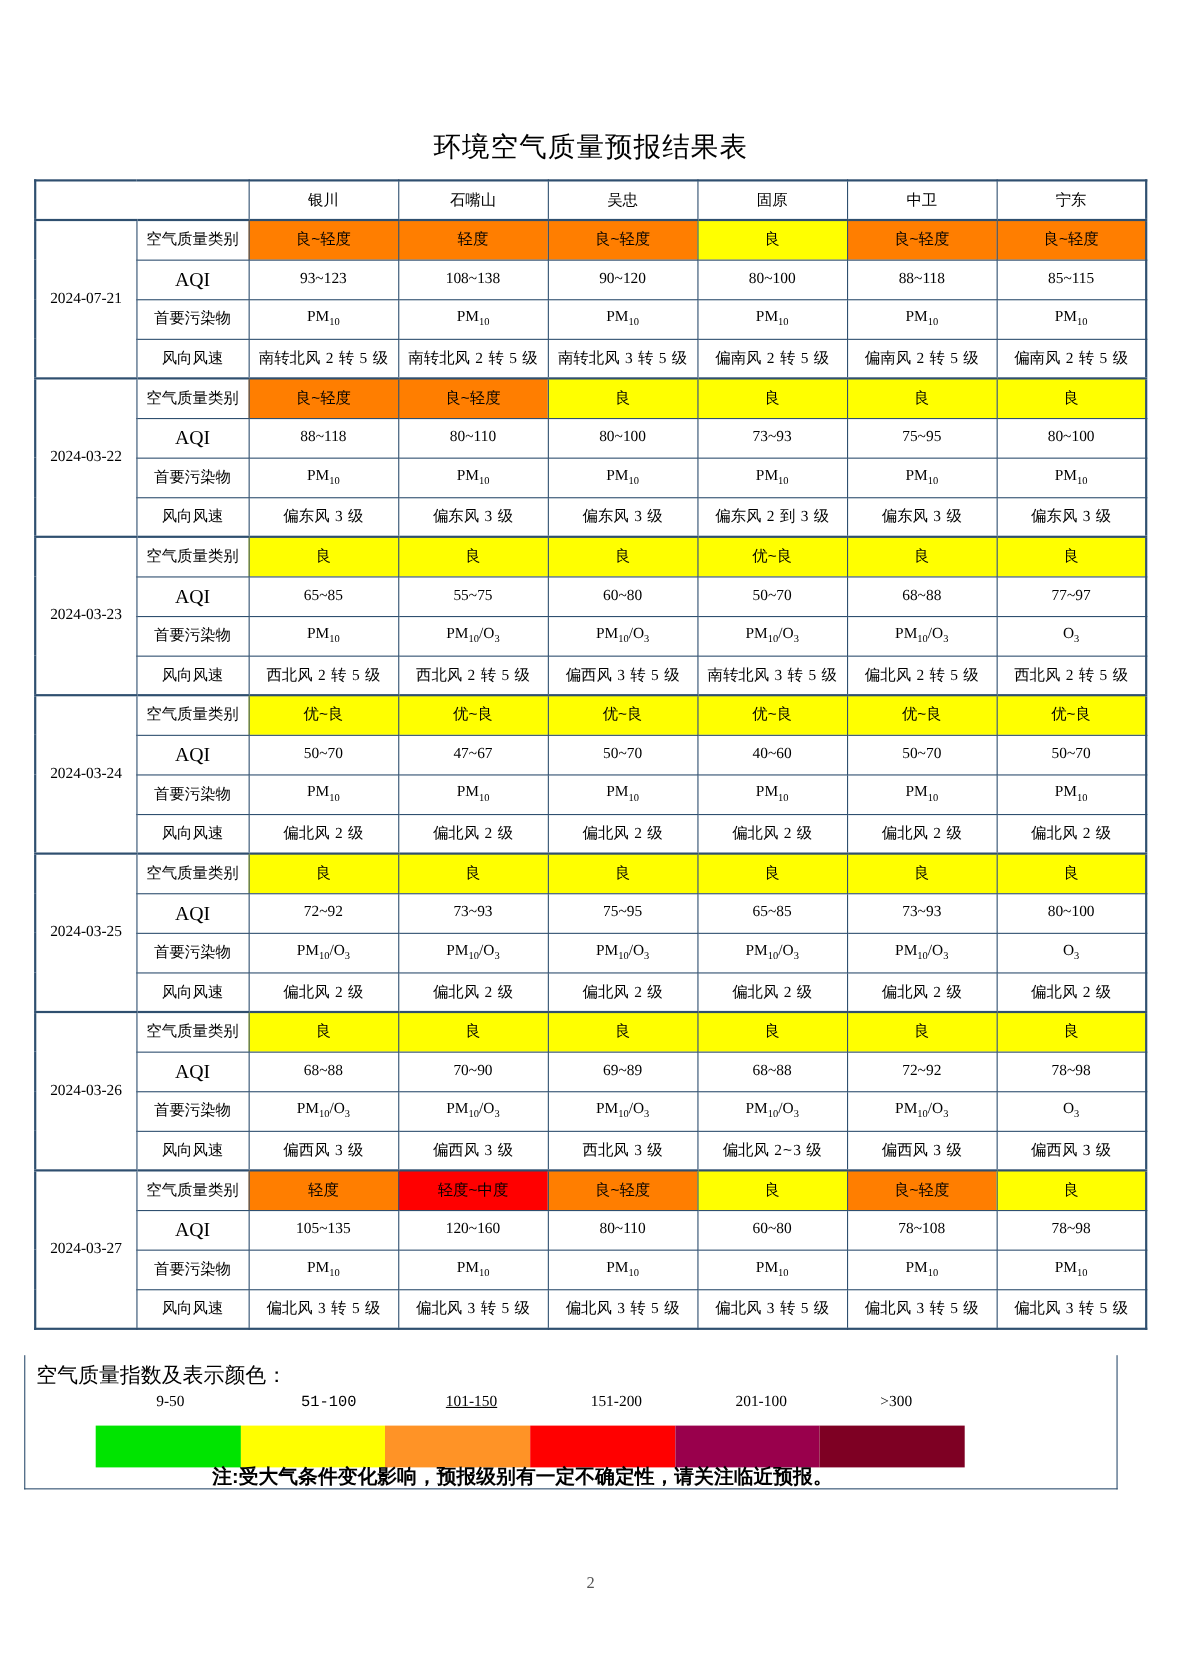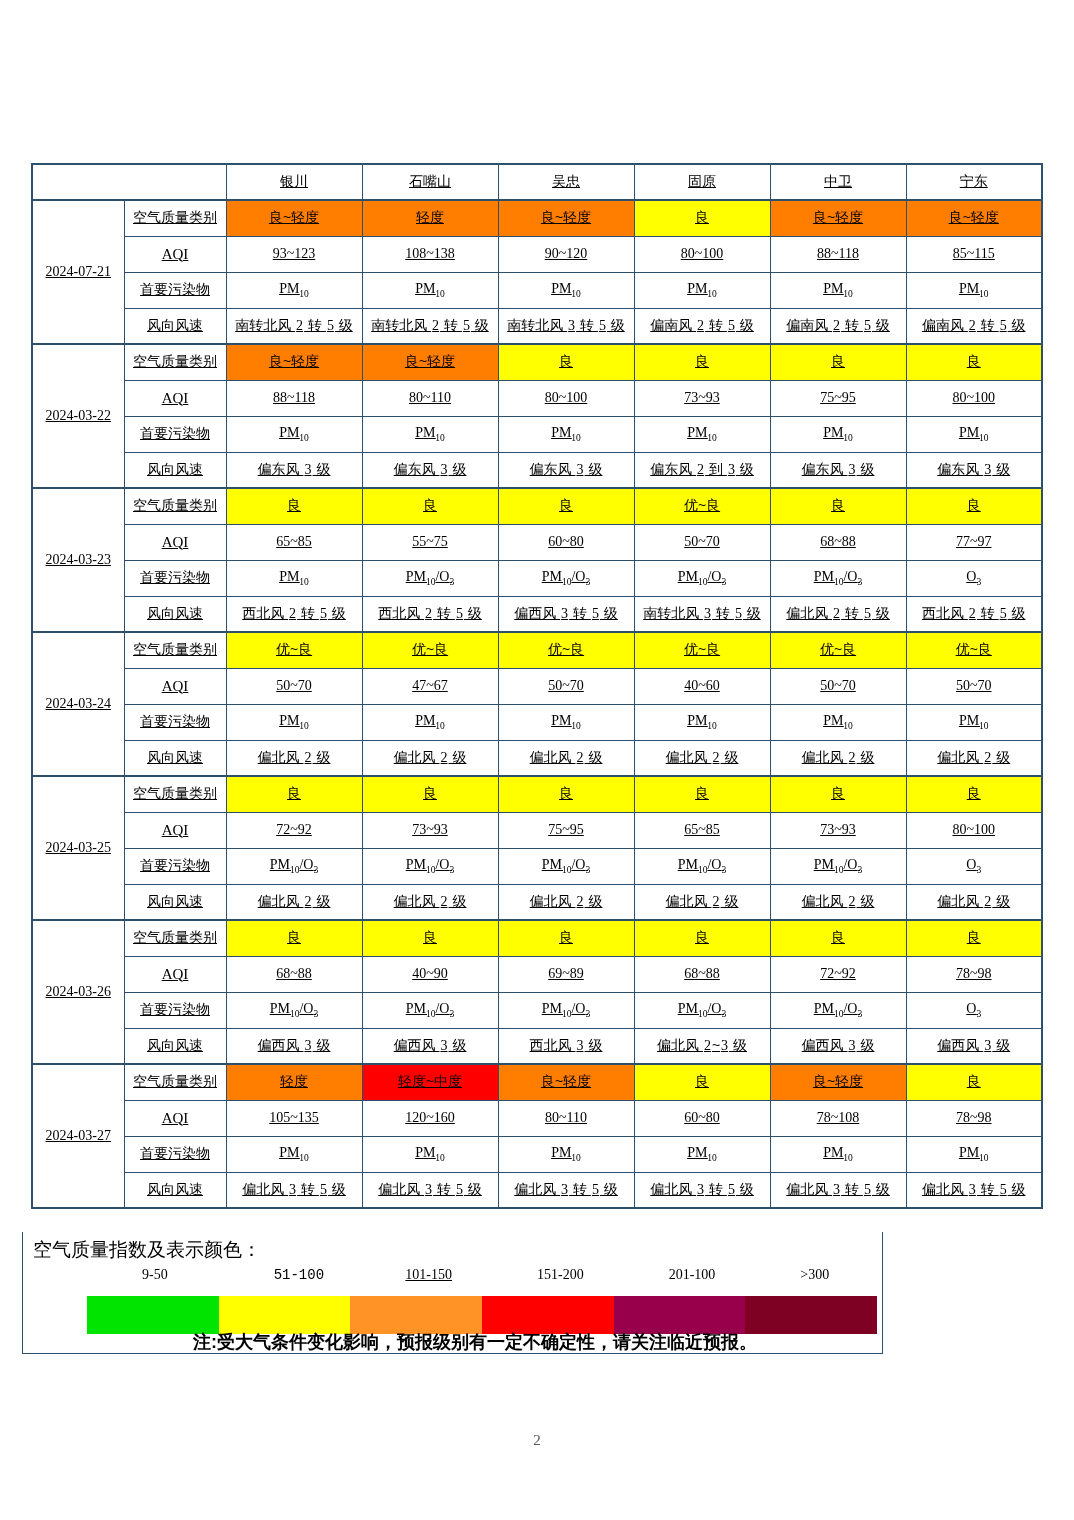--- a/index.html
+++ b/index.html
@@ -36,21 +36,20 @@
   .table-wrap {
     position: absolute;
     left: 31px;
     top: 163px;
     width: 1013px;
   }
   table.aqi {
     border-collapse: collapse;
     width: 906px;
     table-layout: fixed;
-    text-decoration: underline;
   }
   table.aqi td, table.aqi th {
     border: 1px solid #2f4f6f;
     padding: 0;
     text-align: center;
     vertical-align: middle;
     font-weight: normal;
     font-size: 14px;
     height: 36px;
     box-sizing: border-box;
@@ -70,21 +69,21 @@
   td.date-cell {
     font-size: 13px;
     font-family: "Liberation Serif", "DejaVu Serif", serif;
   }
   td.metric {
     font-size: 14.5px;
     font-family: "Liberation Sans", "DejaVu Sans", sans-serif;
   }
   td.metric.aqi-label {
     font-family: "Liberation Serif", "DejaVu Serif", serif;
-    font-size: 15px;
+    font-size: 18px;
   }
   td.cat {
     font-size: 19px;
     font-family: "Liberation Sans", "DejaVu Sans", sans-serif;
   }
   td.val {
     font-size: 16px;
     font-family: "Liberation Serif", "DejaVu Serif", serif;
   }
   td.pollut {
@@ -105,21 +104,21 @@
   tr.group-start > td, tr.group-start > th {
     border-top: 2px solid #2f4f6f;
   }
   table.aqi { border: 2px solid #2f4f6f; }
 
   
   .legend-box {
     position: absolute;
     left: 22px;
     top: 1232px;
-    width: 861px;
+    width: 994px;
     border: 1px solid #2f4f6f;
     border-top: none;
     box-sizing: border-box;
     padding: 0;
     height: 122px;
   }
   .legend-title {
     font-size: 19px;
     font-family: "Liberation Sans", "DejaVu Sans", sans-serif;
     margin: 5px 0 0 10px;
@@ -164,20 +163,21 @@
     font-size: 15px;
     color: #555;
     font-family: "Liberation Serif", "DejaVu Serif", serif;
   }
 </style>
 </head>
 <body>
 
 <div class="page">
 
+  <h1 class="doc-title">环境空气质量预报结果表</h1>
 
   <div class="table-wrap">
     <table class="aqi">
       <colgroup>
         <col class="c-date">
           <col class="c-metric">
         <col class="c-city">
           <col class="c-city">
           <col class="c-city">
         <col class="c-city">
@@ -388,21 +388,21 @@
             <td class="cat" style="background-color: rgb(255, 255, 0);">良</td>
             <td class="cat" style="background-color: rgb(255, 255, 0);">良</td>
             <td class="cat" style="background-color: rgb(255, 255, 0);">良</td>
             <td class="cat" style="background-color: rgb(255, 255, 0);">良</td>
             <td class="cat" style="background-color: rgb(255, 255, 0);">良</td>
             <td class="cat" style="background-color: rgb(255, 255, 0);">良</td>
           </tr>
           <tr>
             <td class="metric aqi-label">AQI</td>
             <td class="val">68~88</td>
-            <td class="val">40~90</td>
+            <td class="val">70~90</td>
             <td class="val">69~89</td>
             <td class="val">68~88</td>
             <td class="val">72~92</td>
             <td class="val">78~98</td>
           </tr>
           <tr>
             <td class="metric">首要污染物</td>
             <td class="pollut">PM<sub>10</sub>/O<sub>3</sub></td>
             <td class="pollut">PM<sub>10</sub>/O<sub>3</sub></td>
             <td class="pollut">PM<sub>10</sub>/O<sub>3</sub></td>

